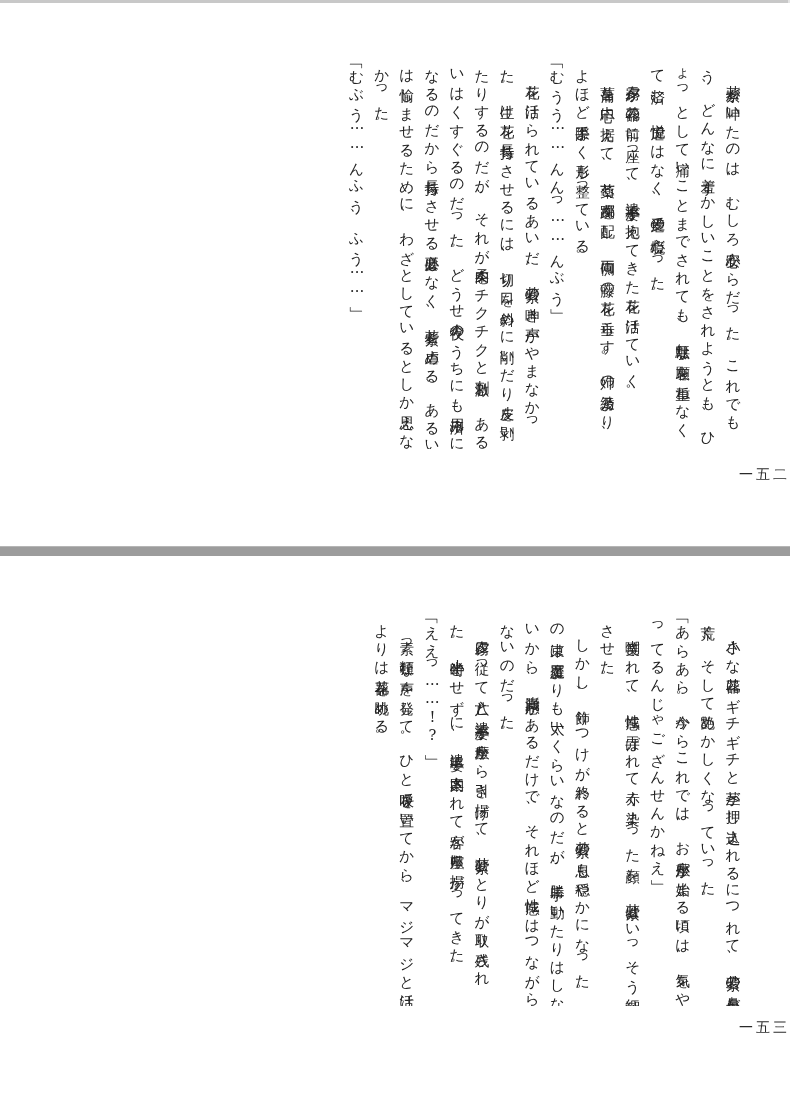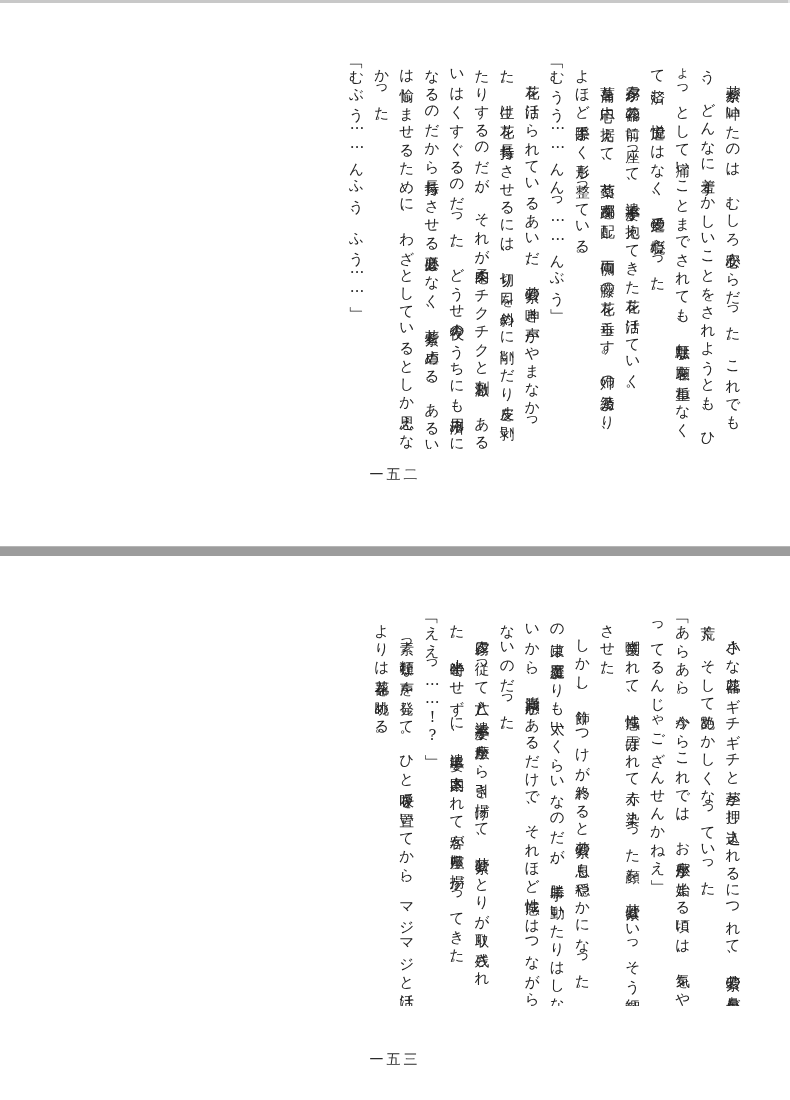--- a/index.html
+++ b/index.html
@@ -94,27 +94,27 @@
     padding: 0;
     text-indent: 1em;
     display: block;
   }
   .para.no-indent { text-indent: 0; }
 
   .page-number {
     position: absolute;
     left: 0;
     width: 790px;
-    text-align: center;
+    text-align: right;
     font-size: 14px;
     letter-spacing: 3px;
     color: #2a2a2a;
   }
   .page-1 .page-number { top: 463px; }
-  .page-2 .page-number { top: 463px; margin-top: 32px; }
+  .page-2 .page-number { top: 463px; }
 </style>
 </head>
 <body>
 
 <div id="viewer">
 
   <div class="sheet-edge-top"></div>
   <div class="sheet-edge-left"></div>
   <div class="sheet-edge-right"></div>
 

